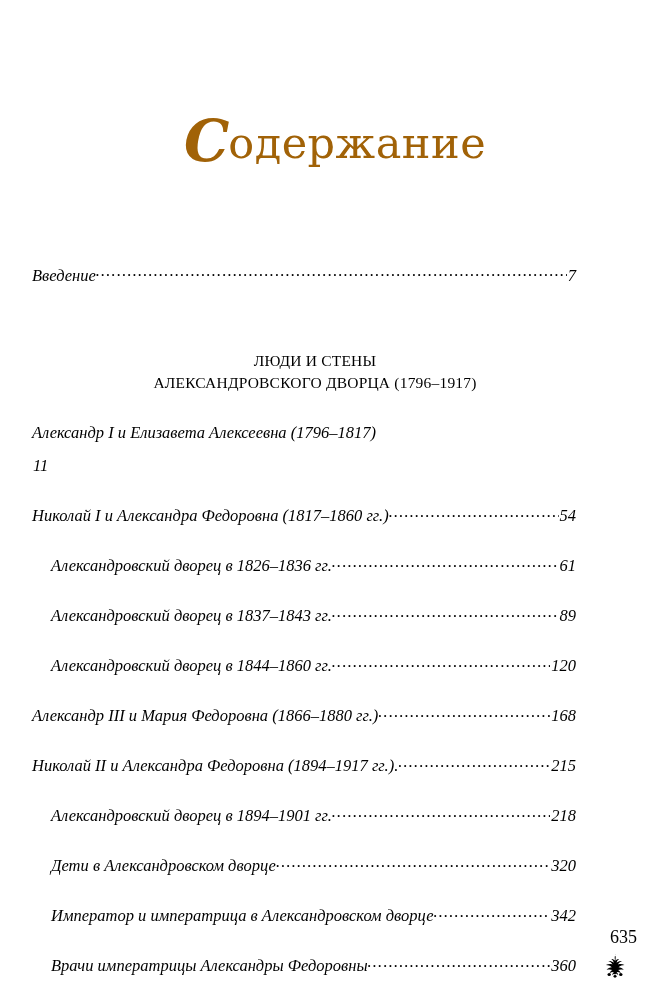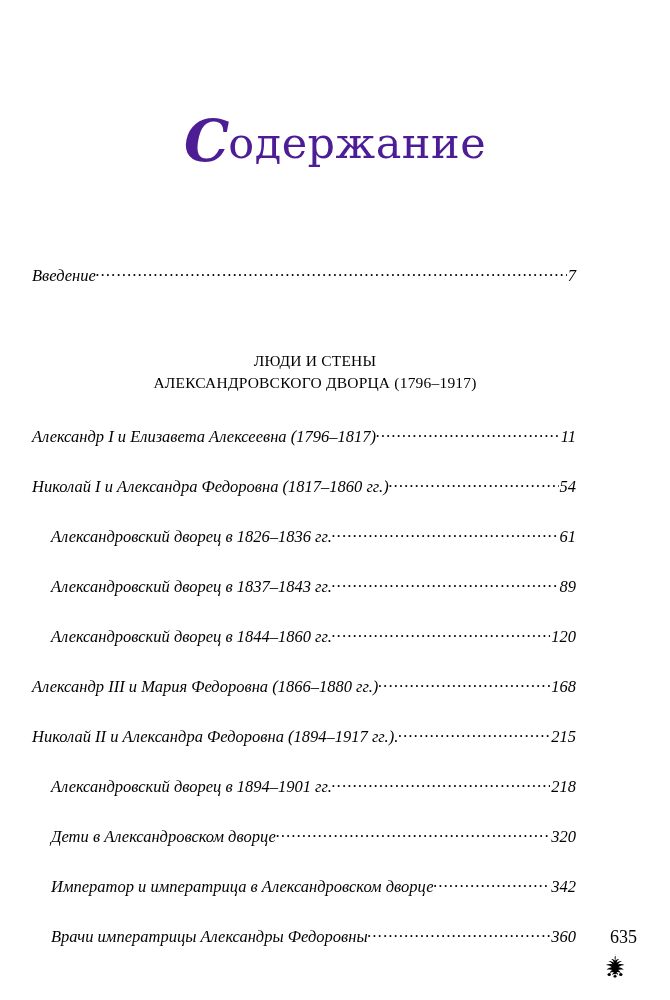--- a/index.html
+++ b/index.html
@@ -29,21 +29,21 @@
     position: absolute;
     left: 0;
     top: 118px;
     width: 670px;
     text-align: center;
     font-family: "DejaVu Serif", "Liberation Serif", serif;
     font-size: 43px;
     line-height: 1.05;
     letter-spacing: 0.5px;
     font-weight: 400;
-    color: #4c1d95;
+    color: #a16207;
   }
   .toc-title .drop {
     font-size: 57px;
     font-style: italic;
     font-weight: 700;
     line-height: 0.8;
     vertical-align: -3px;
     letter-spacing: -1px;
   }
 
@@ -141,21 +141,21 @@
     <span class="l1">ЛЮДИ И СТЕНЫ</span>
     <span class="l2">АЛЕКСАНДРОВСКОГО ДВОРЦА (1796–1917)</span>
   </div>
 
   <div class="entries">
       <div class="entry level1" style="margin-top: 0px;">
         <span class="label">Введение</span>
         <span class="leader"></span>
         <span class="page-num">7</span>
       </div>
-      <div class="entry level1" style="margin-top: 141px;">
+      <div class="entry level1" style="margin-top: 141px; flex-direction: column;">
         <span class="label">Александр I и Елизавета Алексеевна (1796–1817)</span>
         <span class="leader"></span>
         <span class="page-num">11</span>
       </div>
       <div class="entry level1" style="margin-top: 30px;">
         <span class="label">Николай I и Александра Федоровна (1817–1860 гг.)</span>
         <span class="leader"></span>
         <span class="page-num">54</span>
       </div>
       <div class="entry level2" style="margin-top: 30px;">

